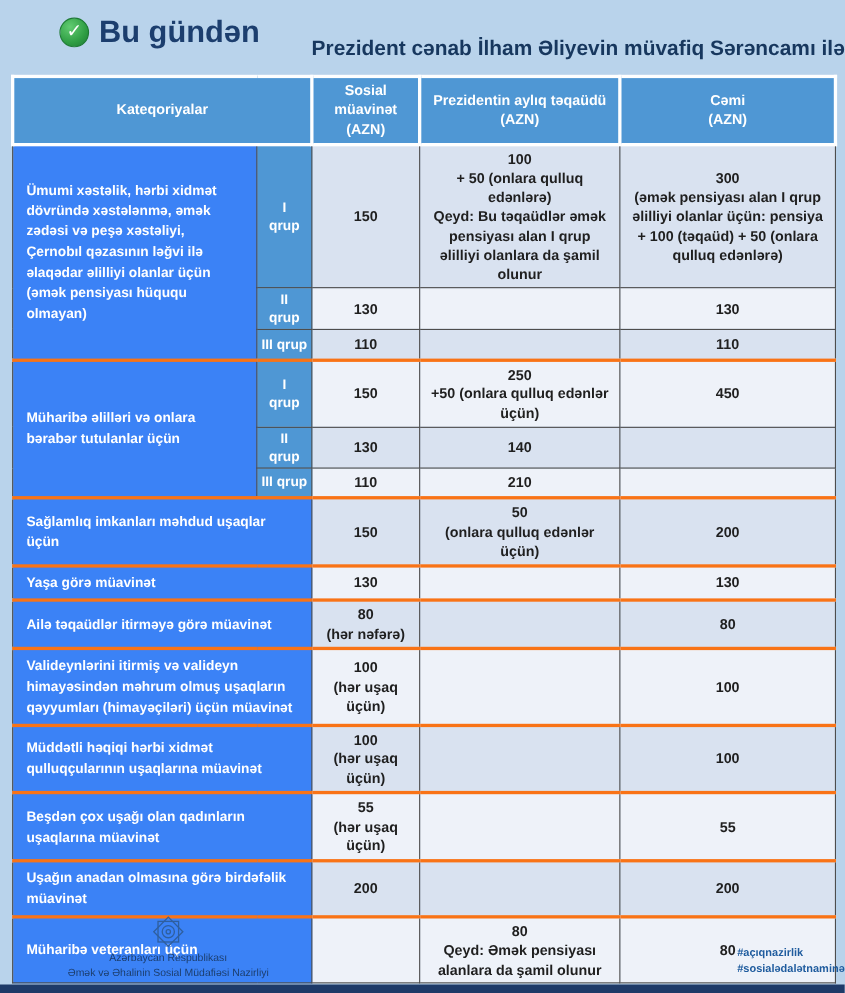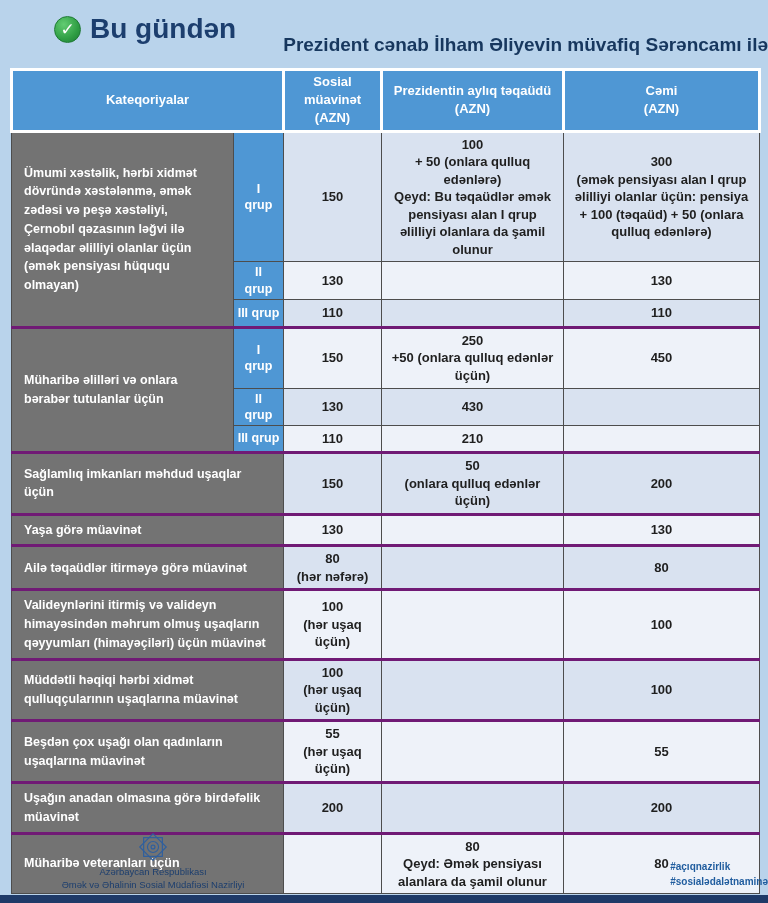--- a/index.html
+++ b/index.html
@@ -23,34 +23,34 @@
   }
   .tablewrap{margin:9px 10px 0;}
   table{width:748px;table-layout:fixed;border-collapse:collapse;}
   th{
     background:#4f97d4;color:#fff;font-size:13px;font-weight:bold;
     border:3px solid #fff;height:44px;vertical-align:middle;
     white-space:pre-line;line-height:1.4;padding:2px 6px;
   }
   td{border:1px solid #4d4d4d;vertical-align:middle;box-sizing:border-box;}
   td.cat{
-    background:#737373;color:#fff;font-size:12.5px;font-weight:bold;
+    background:#3b82f6;color:#fff;font-size:12.5px;font-weight:bold;
     text-align:left;padding:5px 12px;line-height:1.5;white-space:pre-line;
   }
   td.qrup{
     background:#4f97d4;color:#fff;font-size:12.5px;font-weight:bold;
     text-align:center;white-space:pre-line;line-height:1.3;padding:2px;
   }
   td.val{
     font-size:13px;font-weight:bold;color:#1f1f1f;text-align:center;
     padding:3px 9px;white-space:pre-line;line-height:1.35;
   }
   tr.a td.val{background:#d9e2f0;}
   tr.b td.val{background:#eef2f9;}
-  tr.sep td{border-top:3px solid #701a75;}
+  tr.sep td{border-top:3px solid #f97316;}
   .footer-left{position:absolute;left:8px;bottom:12px;width:290px;text-align:center;}
   .org{font-size:9.5px;color:#1c3e6e;line-height:1.3;margin-top:2px;}
   .hashtags{
     position:absolute;right:0;bottom:14px;text-align:left;
     font-size:10px;font-weight:bold;color:#1f5c9e;line-height:1.45;
   }
   .bottombar{position:absolute;left:0;bottom:0;width:100%;height:8px;background:#1e3a68;}
   .emblem{display:block;margin:0 auto;}
 </style>
 </head>
@@ -119,21 +119,21 @@
 qrup</td>
       <td class="val">150</td>
       <td class="val">250
 +50 (onlara qulluq edənlər üçün)</td>
       <td class="val">450</td>
     </tr>
     <tr class="a" style="height:33px">
       <td class="qrup">II
 qrup</td>
       <td class="val">130</td>
-      <td class="val">430</td>
+      <td class="val">140</td>
       <td class="val"></td>
     </tr>
     <tr class="b" style="height:27px">
       <td class="qrup">III qrup</td>
       <td class="val">110</td>
       <td class="val">210</td>
       <td class="val"></td>
     </tr>
 
     <tr class="sep a" style="height:35px">

